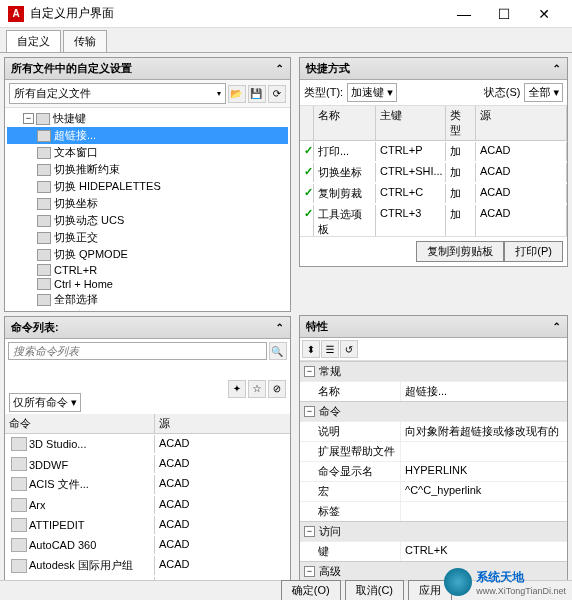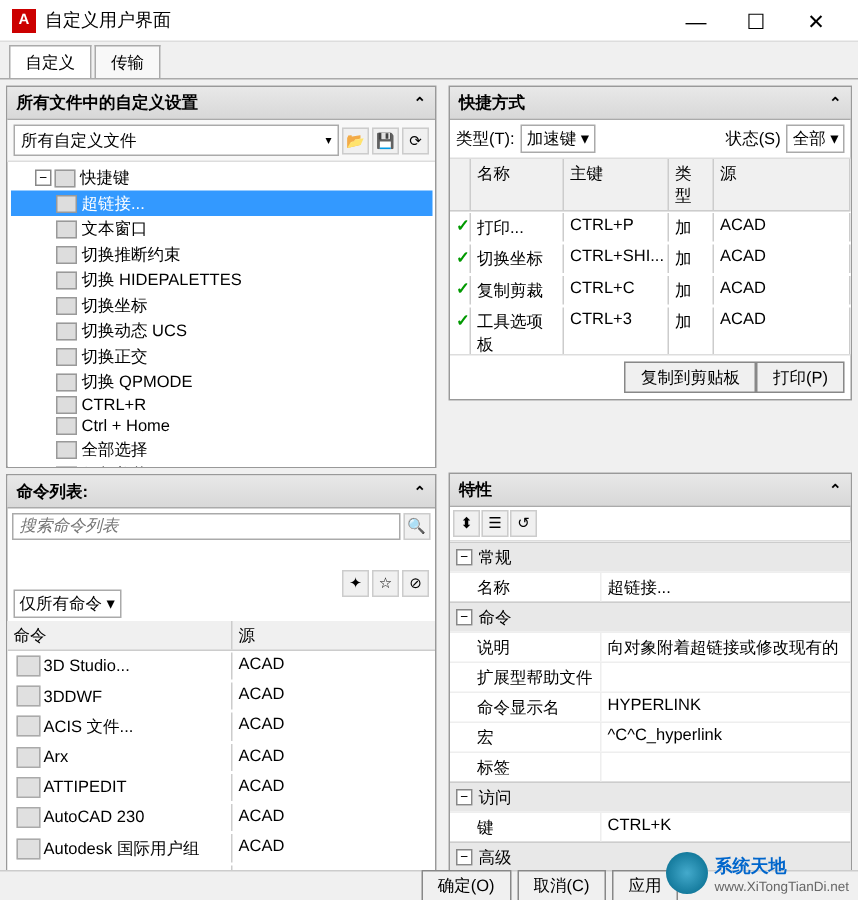--- a/index.html
+++ b/index.html
@@ -213,21 +213,21 @@
             <div class="cmd-row">
               <div class="cmd-col1" style="display:flex;align-items:center">
                 <span class="cmd-icon"></span>
                 <span>ATTIPEDIT</span>
               </div>
               <div class="cmd-col2">ACAD</div>
             </div>
             <div class="cmd-row">
               <div class="cmd-col1" style="display:flex;align-items:center">
                 <span class="cmd-icon"></span>
-                <span>AutoCAD 230</span>
+                <span>AutoCAD 360</span>
               </div>
               <div class="cmd-col2">ACAD</div>
             </div>
             <div class="cmd-row">
               <div class="cmd-col1" style="display:flex;align-items:center">
                 <span class="cmd-icon"></span>
                 <span>Autodesk 国际用户组</span>
               </div>
               <div class="cmd-col2">ACAD</div>
             </div>

